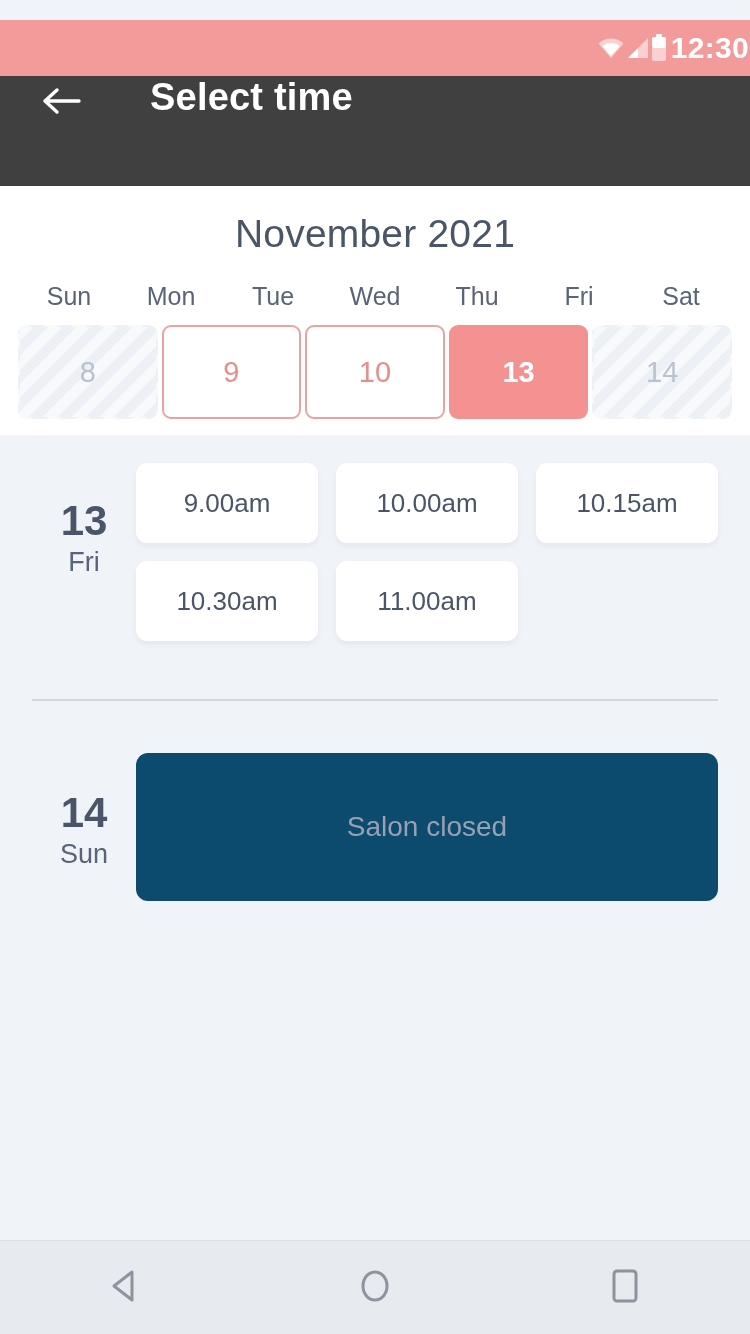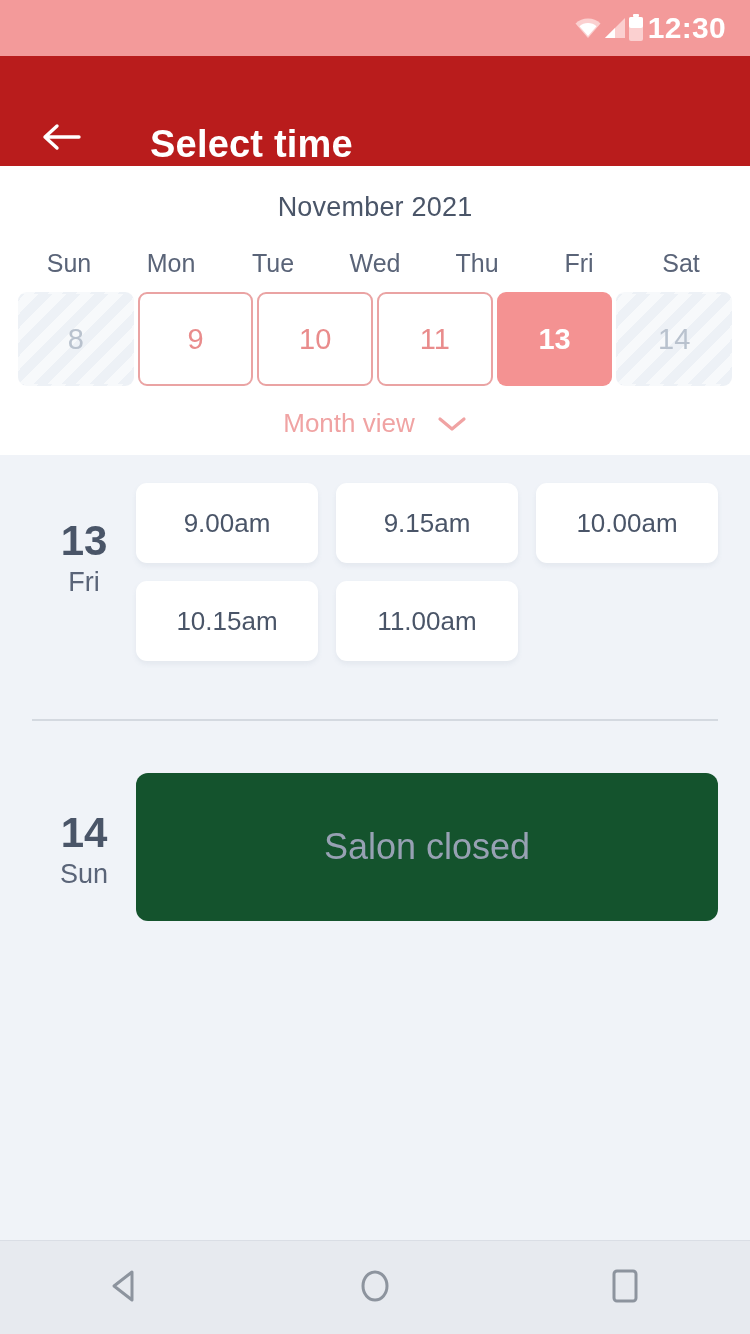--- a/index.html
+++ b/index.html
@@ -11,37 +11,38 @@
     position:relative;
   }
 
   
   .statusbar {
     height:56px;
     background:#F39A9A;
     display:flex;
     align-items:center;
     justify-content:flex-end;
-    padding-right:24px;
+    padding-right:1px;
+    margin-top:20px;
   }
   .sb-icon { display:flex; align-items:center; }
   .sb-time {
     color:#FFFFFF;
     font-size:30px;
     font-weight:bold;
     letter-spacing:.3px;
     margin-left:4px;
   }
 
   
   .appbar {
     height:110px;
-    background:#b91c1c;
-    display:flex;
-    align-items:flex-end;
+    background:#404040;
+    display:flex;
+    align-items:flex-start;
     padding-left:34px;
   }
   .back-btn {
     width:54px; height:54px;
     display:flex; align-items:center; justify-content:center;
     cursor:pointer;
   }
   .appbar-title {
     color:#FFFFFF;
     font-size:38px;
@@ -52,21 +53,21 @@
 
   
   .calendar {
     background:#FFFFFF;
     padding-top:26px;
     padding-bottom:16px;
   }
   .cal-month {
     text-align:center;
     color:#4A5568;
-    font-size:27px;
+    font-size:39px;
     letter-spacing:.2px;
     padding-bottom:26px;
   }
   .weekdays, .datesrow {
     display:flex;
     padding:0 18px;
   }
   .weekday {
     flex:1;
     text-align:center;
@@ -169,27 +170,27 @@
 
   .divider {
     height:2px;
     background:#D4D9E0;
     margin:58px 32px 0 32px;
   }
 
   .closed-card {
     flex:1;
     height:148px;
-    background:#14532d;
+    background:#0c4a6e;
     border-radius:12px;
     display:flex;
     align-items:center;
     justify-content:center;
     color:#97A1B3;
-    font-size:36px;
+    font-size:28px;
   }
 
   
   .navbar {
     position:absolute;
     bottom:0; left:0;
     width:750px;
     height:94px;
     background:#E7EAEF;
     border-top:1px solid #DADEE5;
@@ -250,47 +251,38 @@
     <div class="weekday">Wed</div>
     <div class="weekday">Thu</div>
     <div class="weekday">Fri</div>
     <div class="weekday">Sat</div>
   </div>
 
   <div class="datesrow">
     <div class="datecell disabled">8</div>
     <div class="datecell available">9</div>
     <div class="datecell available">10</div>
-    <div class="datecell available">11</div>
     <div class="datecell selected">13</div>
     <div class="datecell disabled">14</div>
   </div>
 
-  <div class="monthview">
-    <span class="monthview-label">Month view</span>
-    <span class="chevron">
-      <svg width="30" height="18" viewBox="0 0 30 18">
-        <path d="M3 4 L15 14 L27 4" stroke="#F0A3A3" stroke-width="3.2" fill="none" stroke-linecap="round" stroke-linejoin="round"></path>
-      </svg>
-    </span>
-  </div>
 </div>
 
 <div class="slots-area">
 
   <div class="day-block">
     <div class="day-label">
       <div class="day-num">13</div>
       <div class="day-dow">Fri</div>
     </div>
     <div class="slot-grid">
       <div class="slot">9.00am</div>
-      <div class="slot">9.15am</div>
       <div class="slot">10.00am</div>
       <div class="slot">10.15am</div>
+      <div class="slot">10.30am</div>
       <div class="slot">11.00am</div>
     </div>
   </div>
 
   <div class="divider"></div>
 
   <div class="day-block" style="padding-top:52px;">
     <div class="day-label" style="padding-top:38px;">
       <div class="day-num">14</div>
       <div class="day-dow">Sun</div>

